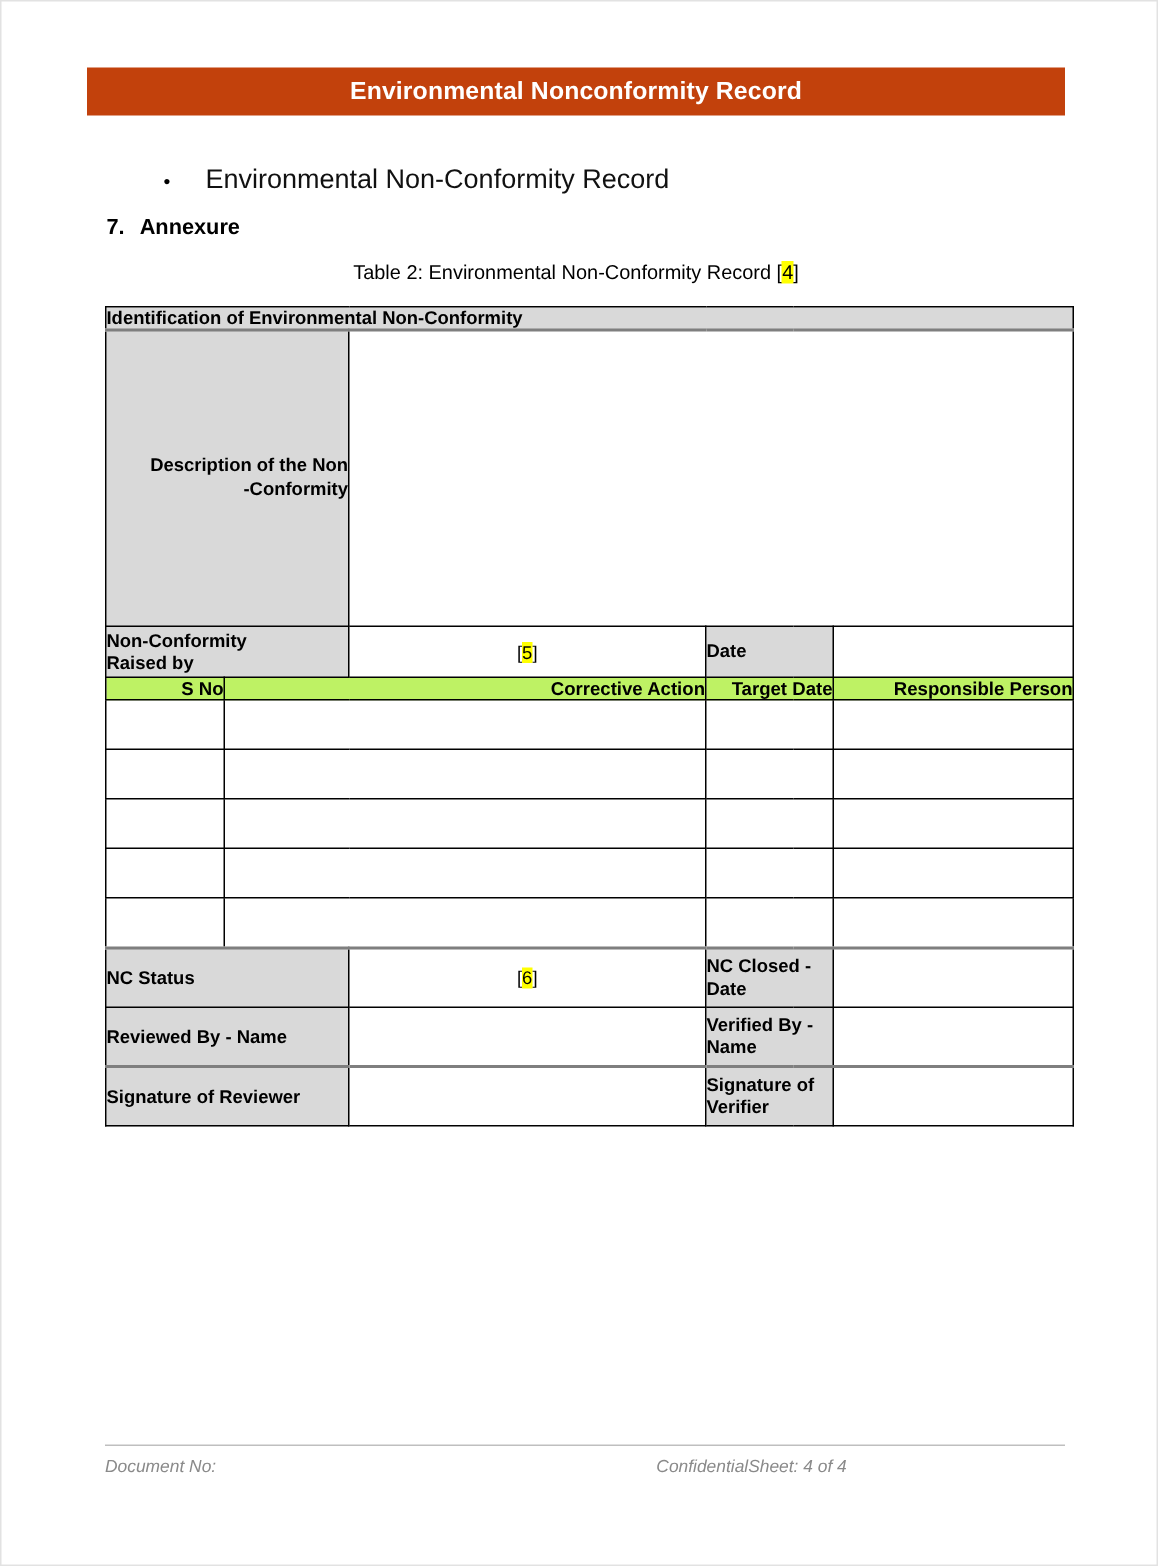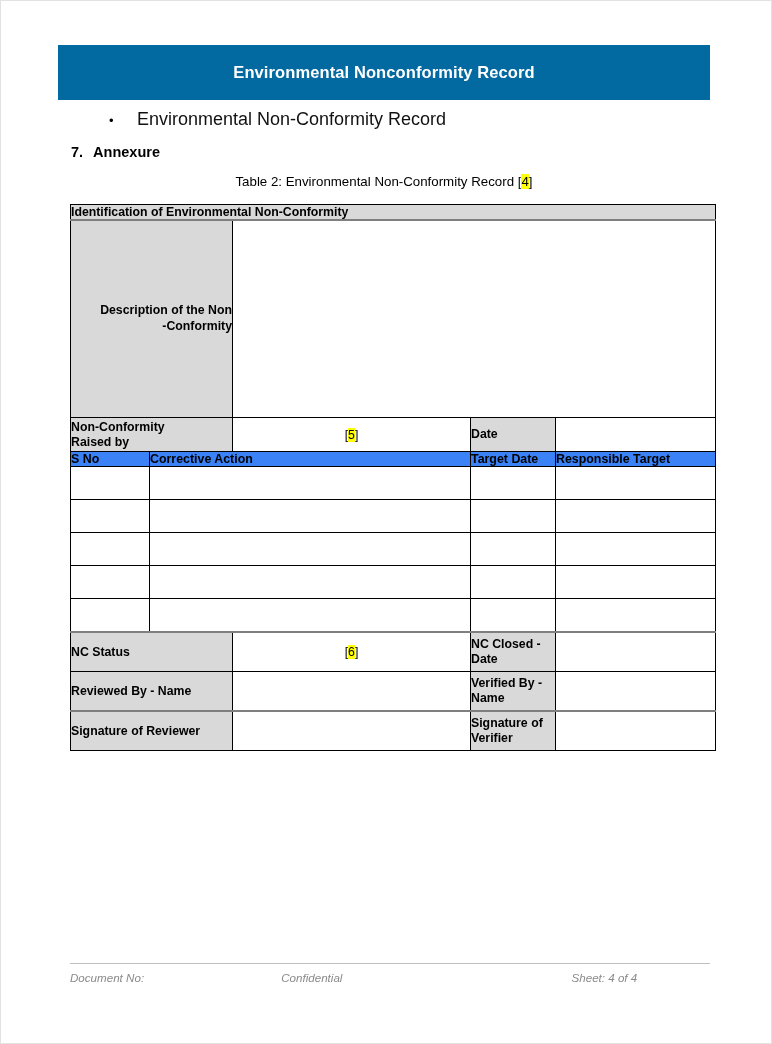--- a/index.html
+++ b/index.html
@@ -20,22 +20,22 @@
     border: 1px solid #e2e2e2;
     overflow: hidden;
   }
 
   
   .banner {
     position: absolute;
     left: 57px;
     top: 44px;
     width: 652px;
-    height: 55px;
-    background: #0369a1;
+    height: 32px;
+    background: #c2410c;
     display: flex;
     align-items: center;
     justify-content: center;
   }
   .banner-title {
     color: #ffffff;
     font-size: 16.5px;
     font-weight: bold;
     letter-spacing: 0.1px;
   }
@@ -105,23 +105,23 @@
     line-height: 1.22;
   }
   .blank { background: #ffffff; }
   .sec-head {
     background: #d9d9d9;
     font-weight: bold;
     padding: 4px 7px;
     border-bottom: 2px solid #7f7f7f !important;
   }
   .col-head {
-    background: #3b82f6;
-    font-weight: bold;
-    text-align: left;
+    background: #bef264;
+    font-weight: bold;
+    text-align: right;
     padding: 5px 4px;
     font-size: 12.4px;
   }
   .ctr { text-align: center; }
   .desc-cell {
     background: #d9d9d9;
     font-weight: bold;
     padding: 0 7px;
     vertical-align: bottom;
     line-height: 1.3;
@@ -142,22 +142,22 @@
     color: #8a8a8a;
     font-size: 11.6px;
   }
   .footer-line {
     display: flex;
     align-items: baseline;
     margin-bottom: 4px;
     font-style: italic;
   }
   .f-left  { width: 33%; text-align: left; }
-  .f-mid   { width: 34%; text-align: left; }
-  .f-right { width: 33%; text-align: center; }
+  .f-mid   { width: 34%; text-align: right; }
+  .f-right { width: 33%; text-align: left; }
 </style>
 </head>
 <body>
 
 <div class="page">
 
   <div class="banner">
     <span class="banner-title">Environmental Nonconformity Record</span>
   </div>
 
@@ -210,21 +210,21 @@
         <td class="lbl" colspan="2">Date</td>
         <td class="blank"></td>
       </tr>
 
 
 
       <tr>
         <td class="col-head">S No</td>
         <td class="col-head" colspan="3">Corrective Action</td>
         <td class="col-head" colspan="2">Target Date</td>
-        <td class="col-head">Responsible Target</td>
+        <td class="col-head">Responsible Person</td>
       </tr>
 
       <tr class="empty-row">
         <td class="blank"></td>
         <td class="blank" colspan="3"></td>
         <td class="blank" colspan="2"></td>
         <td class="blank"></td>
       </tr>
       <tr class="empty-row">
         <td class="blank"></td>

